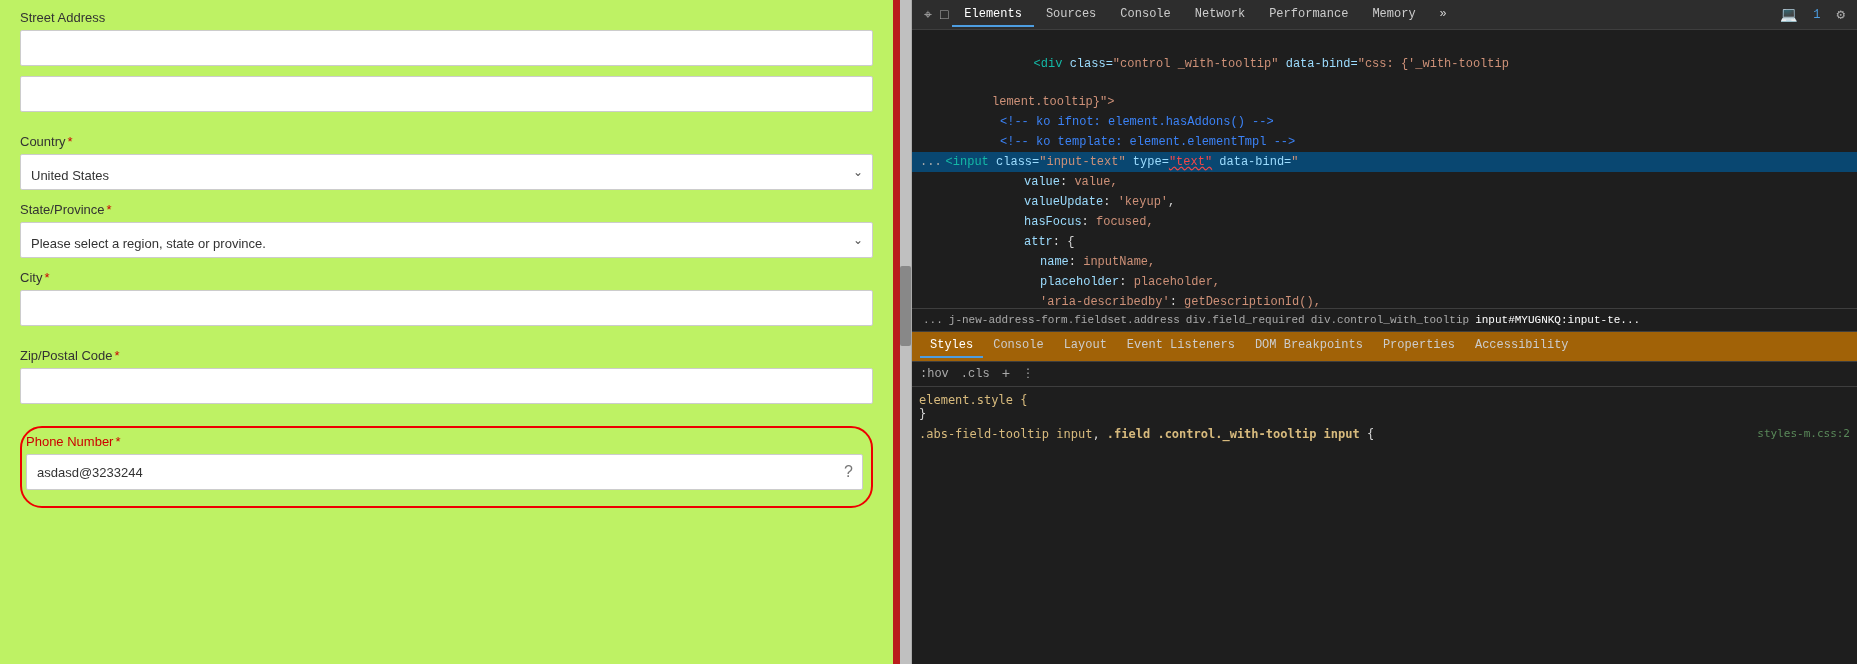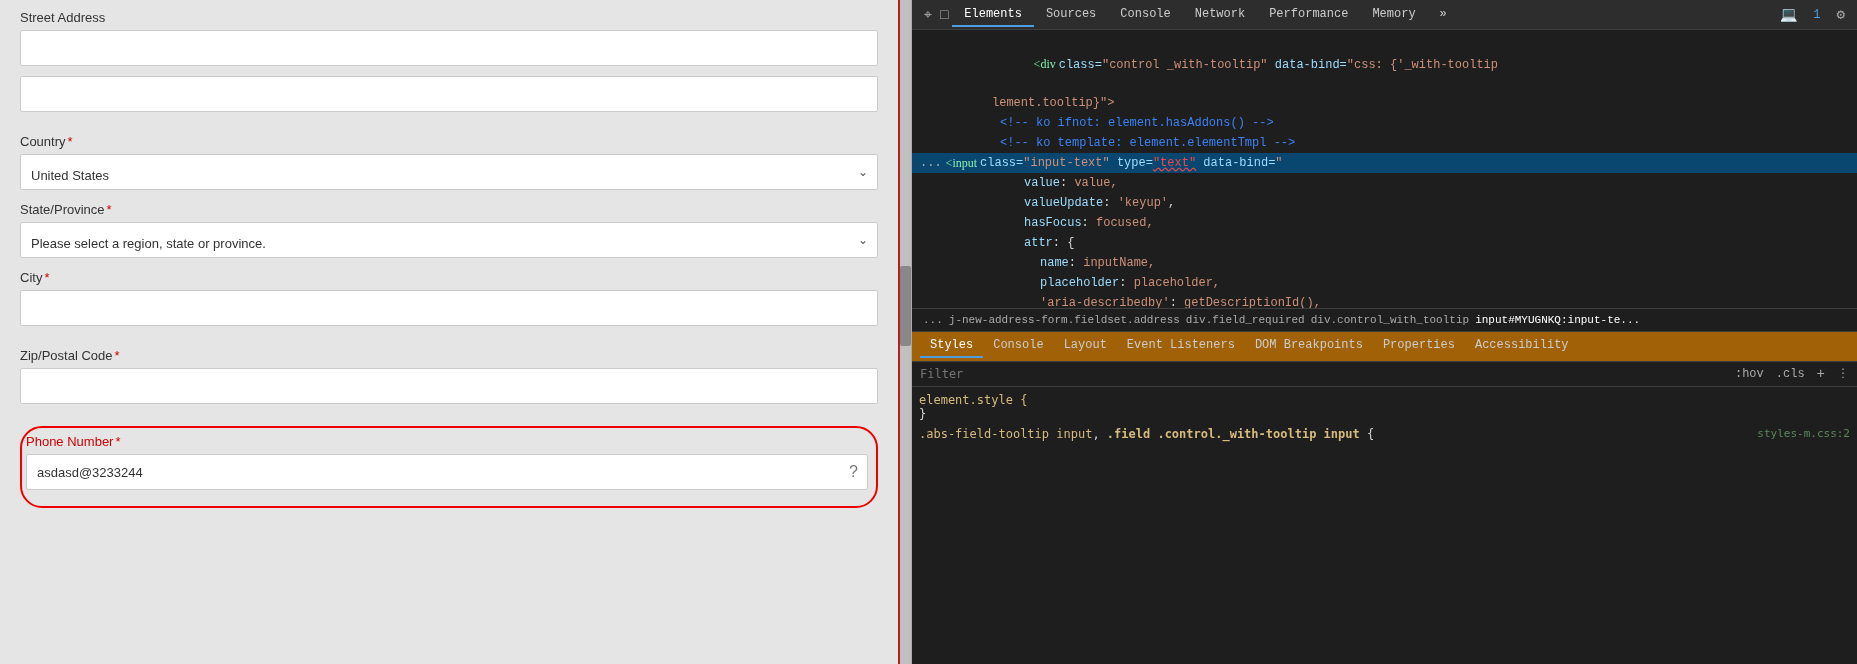--- a/index.html
+++ b/index.html
@@ -10,24 +10,24 @@
       width: 1857px;
       height: 664px;
       overflow: hidden;
       background: #fff;
     }
 
     
     .form-panel {
       width: 900px;
       min-width: 900px;
-      background: #e5e5e5;
+      background: #bef264;
       padding: 10px 20px 20px 20px;
       overflow-y: auto;
-      border-right: 2px solid #b91c1c;
+      border-right: 7px solid #b91c1c;
     }
 
     .form-input {
       width: 100%;
       height: 36px;
       border: 1px solid #ccc;
       border-radius: 2px;
       padding: 0 10px;
       font-size: 13px;
       margin-bottom: 10px;
@@ -177,21 +177,21 @@
 
     .code-line {
       display: flex;
       align-items: flex-start;
       padding: 1px 8px;
       white-space: pre;
       line-height: 18px;
       font-size: 12px;
     }
 
-    .tag { color: #86efac; font-family: Liberation Serif, serif; }
+    .tag { color: #14b8a6; }
     .attr-name { color: #9cdcfe; }
     .attr-val { color: #ce9178; }
     .attr-val-red { color: #f44747; text-decoration: underline wavy #f44747; }
     .comment { color: #3b82f6; }
     .punctuation { color: #d4d4d4; }
     .string { color: #ce9178; }
     .property-name { color: #9cdcfe; }
     .property-val { color: #ce9178; }
     .selected-line {
       background: #094771;
@@ -446,21 +446,20 @@
     <span class="bottom-tab active">Styles</span>
     <span class="bottom-tab">Console</span>
     <span class="bottom-tab">Layout</span>
     <span class="bottom-tab">Event Listeners</span>
     <span class="bottom-tab">DOM Breakpoints</span>
     <span class="bottom-tab">Properties</span>
     <span class="bottom-tab">Accessibility</span>
   </div>
 
   <div class="styles-filter-bar">
-    <input type="text" class="styles-filter-input" placeholder="Filter" style="">
     <div class="styles-filter-btns">
       <span style="cursor:pointer;">:hov</span>
       <span style="cursor:pointer; margin-left:6px;">.cls</span>
       <span style="margin-left:6px;cursor:pointer; font-size:14px;">+</span>
       <span style="margin-left:6px; cursor:pointer;">⋮</span>
     </div>
   </div>
 
   <div class="styles-content">
     <div>

